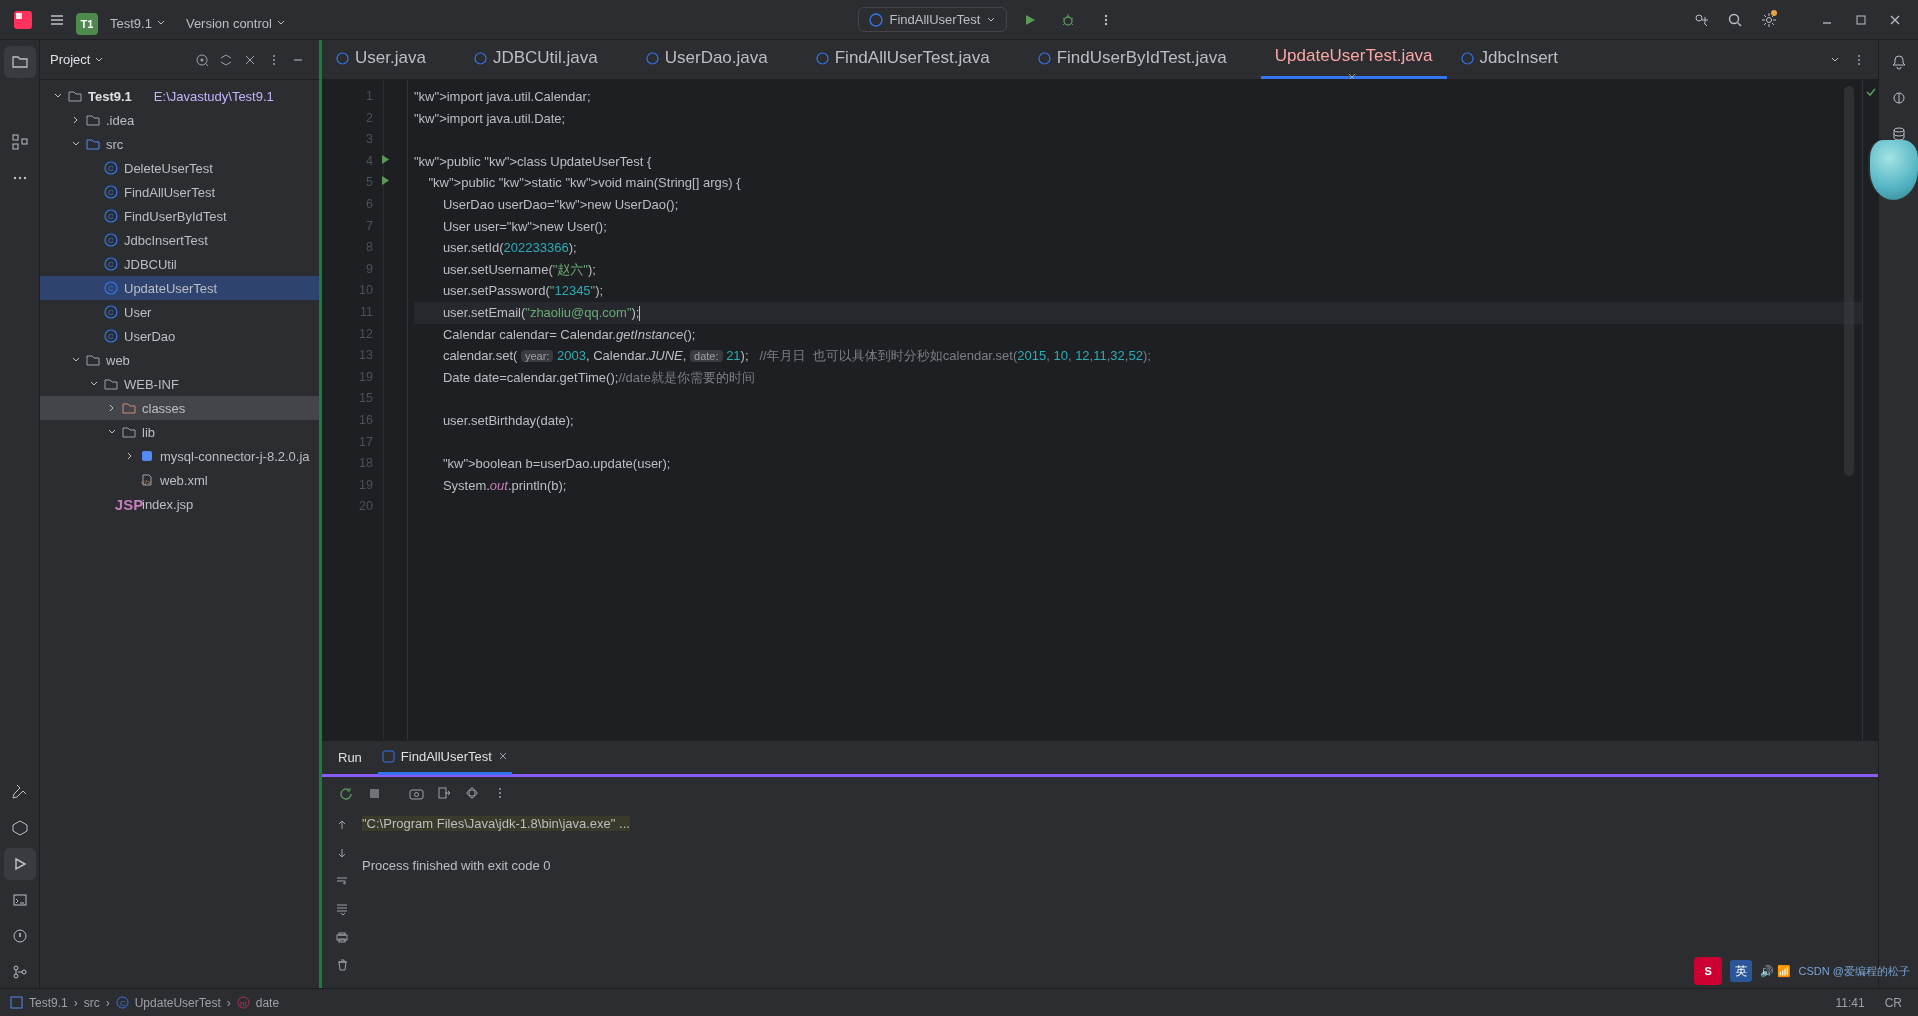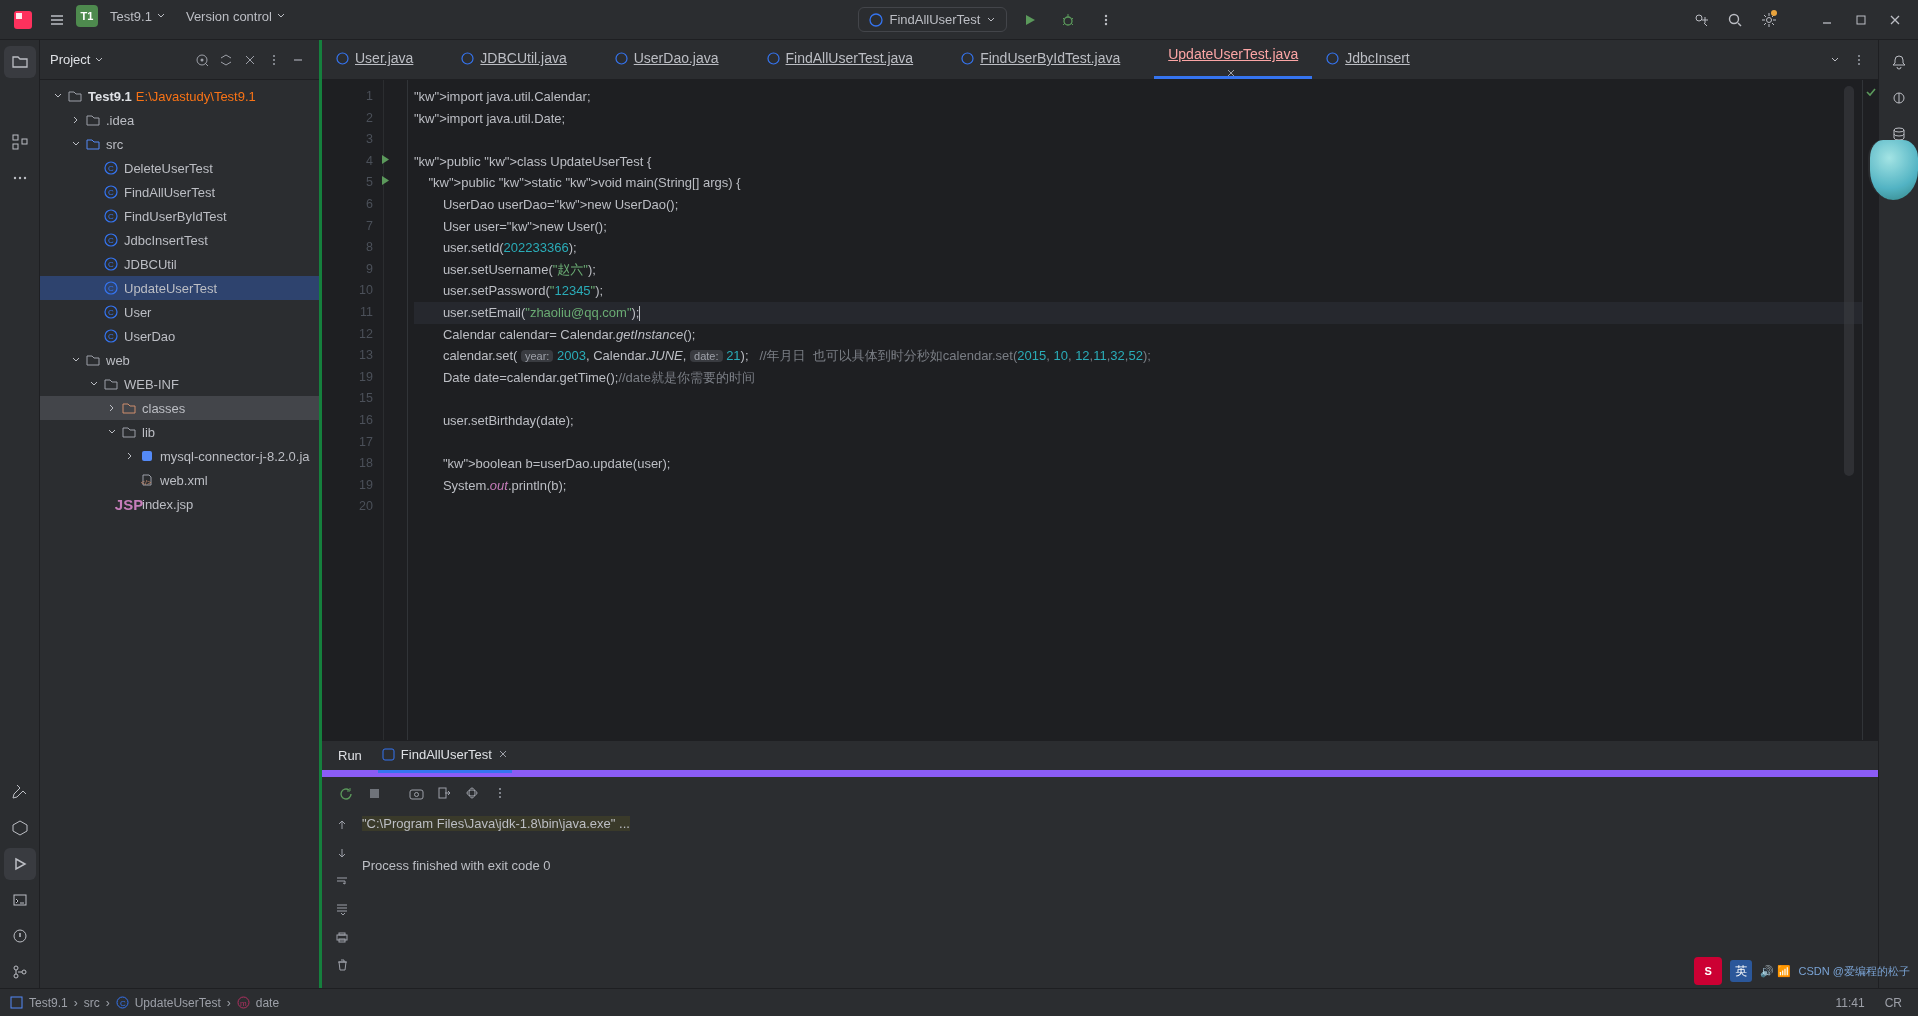--- a/index.html
+++ b/index.html
@@ -1,21 +1,21 @@
 <!DOCTYPE html>
 <html><head>
 <meta charset="utf-8">
 <style>
 * { margin: 0; padding: 0; box-sizing: border-box; font-family: "Segoe UI", sans-serif; }
 body { background: #2b2d30; color: #bcbec4; font-size: 13px; overflow: hidden; width: 1918px; height: 1016px; }
 svg { display: block; }
 
 
 .titlebar { height: 40px; background: #2b2d30; display: flex; align-items: center; padding: 0 8px; border-bottom: 1px solid #1e1f22; }
-.titlebar .left, .titlebar .right { display: flex; align-items: flex-start; gap: 4px; }
+.titlebar .left, .titlebar .right { display: flex; align-items: flex-end; gap: 4px; }
 .titlebar .center { flex: 1; display: flex; justify-content: center; align-items: center; gap: 8px; }
 .tb-btn { width: 30px; height: 30px; display: flex; align-items: center; justify-content: center; border-radius: 4px; cursor: pointer; }
 .proj-badge { background: #4e8a4e; color: #fff; width: 22px; height: 22px; border-radius: 4px; display: flex; align-items: center; justify-content: center; font-size: 11px; font-weight: 600; }
 .tb-text { padding: 4px 8px; border-radius: 4px; cursor: pointer; display: flex; align-items: center; gap: 4px; }
 .run-config { padding: 4px 10px; border-radius: 6px; border: 1px solid #43454a; display: flex; align-items: center; gap: 6px; cursor: pointer; }
 
 
 .main { display: flex; height: calc(100% - 40px - 28px); }
 .nav-rail { width: 40px; background: #2b2d30; border-right: 1px solid #1e1f22; display: flex; flex-direction: column; align-items: center; padding-top: 6px; gap: 4px; }
 .rail-btn { width: 32px; height: 32px; display: flex; align-items: center; justify-content: center; border-radius: 6px; cursor: pointer; }
@@ -28,25 +28,25 @@
 .sb-actions { margin-left: auto; display: flex; gap: 2px; }
 .sb-a { width: 22px; height: 22px; display: flex; align-items: center; justify-content: center; border-radius: 4px; cursor: pointer; }
 .tree { flex: 1; overflow: auto; padding: 4px 0; }
 .tr { height: 24px; display: flex; align-items: center; cursor: pointer; white-space: nowrap; }
 .tr.sel { background: #2e436e; }
 .tr.sel2 { background: #43454a; }
 .tr .arrow { width: 16px; display: flex; align-items: center; justify-content: center; }
 .tr .ico { width: 18px; display: flex; align-items: center; justify-content: center; margin-right: 4px; }
 .tr .lbl { color: #bcbec4; }
 .tr .lbl.bold { font-weight: 600; color: #dfe1e5; }
-.tr .path { color: #f97316; margin-left: 4px; }
+.tr .path { color: #c4b5fd; margin-left: 22px; }
 
 .editor-area { flex: 1; display: flex; flex-direction: column; min-width: 0; }
 .tabstrip { height: 40px; display: flex; align-items: stretch; background: #2b2d30; border-bottom: 1px solid #1e1f22; overflow: hidden; }
-.tab { display: flex; align-items: center; padding: 0 14px; gap: 6px; cursor: pointer; color: #bcbec4; border-bottom: 3px solid transparent; font-size: 14px; text-decoration: underline; }
+.tab { display: flex; align-items: center; padding: 0 14px; gap: 6px; cursor: pointer; color: #bcbec4; border-bottom: 3px solid transparent; font-size: 17px; }
 .tab.active { border-bottom-color: #3574f0; color: #fca5a5; flex-direction: column; }
 .tab .close { width: 14px; visibility: hidden; }
 .tab.active .close { visibility: visible; }
 .tab-right { margin-left: auto; display: flex; align-items: center; padding: 0 8px; gap: 2px; }
 
 .editor-wrap { flex: 1; display: flex; min-height: 0; position: relative; }
 .gutter { width: 62px; background: #1e1f22; text-align: right; padding: 6px 10px 0 0; color: #4b5059; font-family: "JetBrains Mono","Consolas",monospace; font-size: 12.5px; line-height: 21.6px; border-right: 1px solid #2b2d30; position: relative; }
 .gutter .ln { height: 21.6px; position: relative; }
 .gutter .runmark { position: absolute; right: -18px; top: 3px; color: #5b995b; }
 .runcol { width: 24px; background: #1e1f22; border-right: 1px solid #313438; }
@@ -59,21 +59,21 @@
 .it { font-style: italic; }
 .ital-field { color: #c77dbb; font-style: italic; }
 .paramhint { background: #393b40; color: #9da0a8; border-radius: 4px; padding: 0 4px; font-size: 11px; }
 .caret { border-left: 1px solid #bcbec4; display: inline-block; height: 15px; vertical-align: middle; }
 .minimap { width: 16px; background: #1e1f22; border-left: 1px solid #313438; position: relative; }
 .minimap .ok { position: absolute; top: 6px; left: 2px; color: #5b995b; }
 .scrollv { position: absolute; right: 24px; top: 6px; width: 10px; height: 390px; background: #3a3c41; border-radius: 5px; opacity: .6; }
 
 
 .run-panel { height: 248px; background: #2b2d30; border-top: 1px solid #1e1f22; display: flex; flex-direction: column; }
-.rp-tabs { height: 36px; display: flex; align-items: center; padding: 0 16px; gap: 16px; border-bottom: 7px solid #8b5cf6; }
+.rp-tabs { height: 36px; display: flex; align-items: center; padding: 0 16px; gap: 16px; border-bottom: 3px solid #8b5cf6; }
 .rp-tab { padding: 8px 4px; border-bottom: 3px solid transparent; cursor: pointer; display: flex; align-items: center; gap: 6px; }
 .rp-tab.active { border-bottom-color: #3574f0; color: #dfe1e5; }
 .rp-toolbar { display: flex; align-items: center; gap: 4px; padding: 4px 12px; }
 .rp-t { width: 24px; height: 24px; display: flex; align-items: center; justify-content: center; border-radius: 4px; cursor: pointer; color: #9da0a8; }
 .rp-body { flex: 1; display: flex; }
 .rp-side { width: 40px; display: flex; flex-direction: column; align-items: center; padding-top: 4px; gap: 4px; }
 .rp-out { flex: 1; font-family: "JetBrains Mono","Consolas",monospace; font-size: 13px; line-height: 21px; padding: 4px 0; white-space: pre; color: #bcbec4; overflow: auto; }
 .rp-out .hl { background: #3a3a2a; }
 
 

